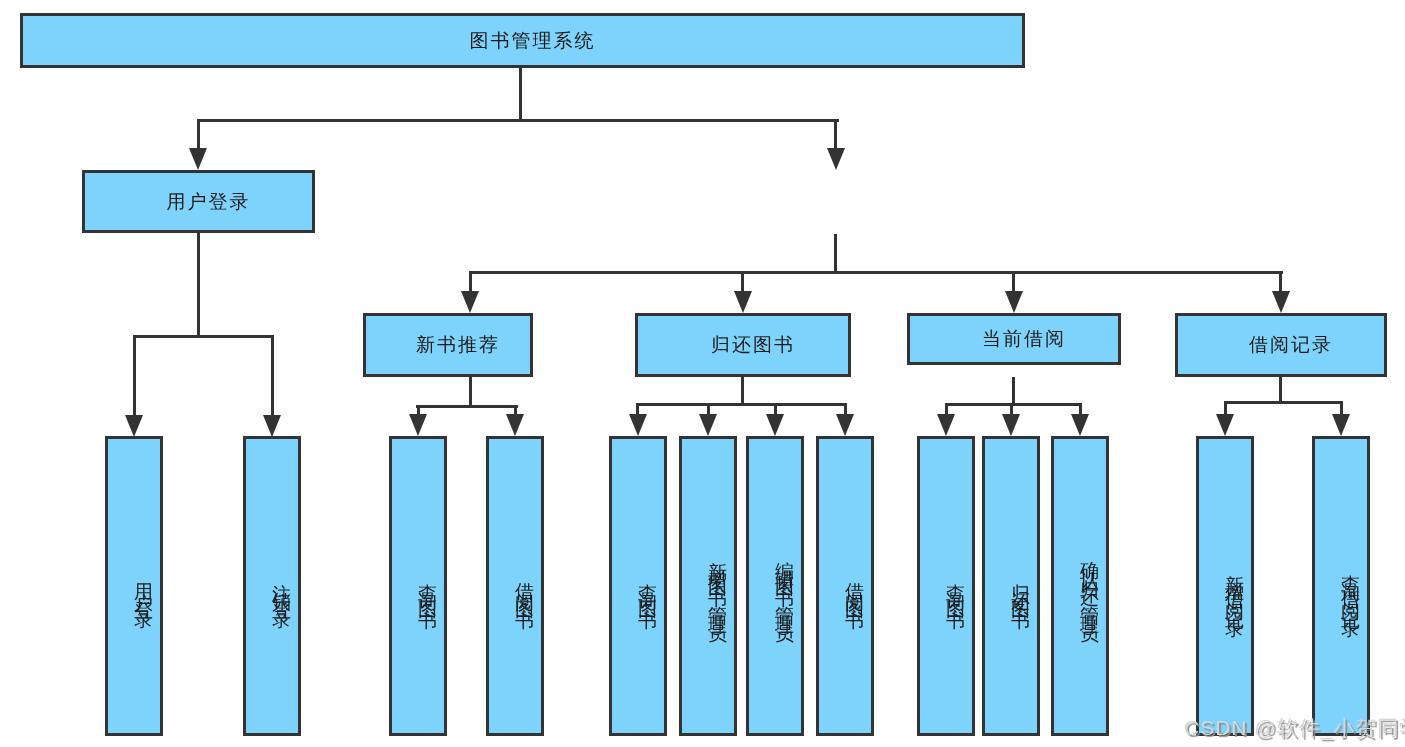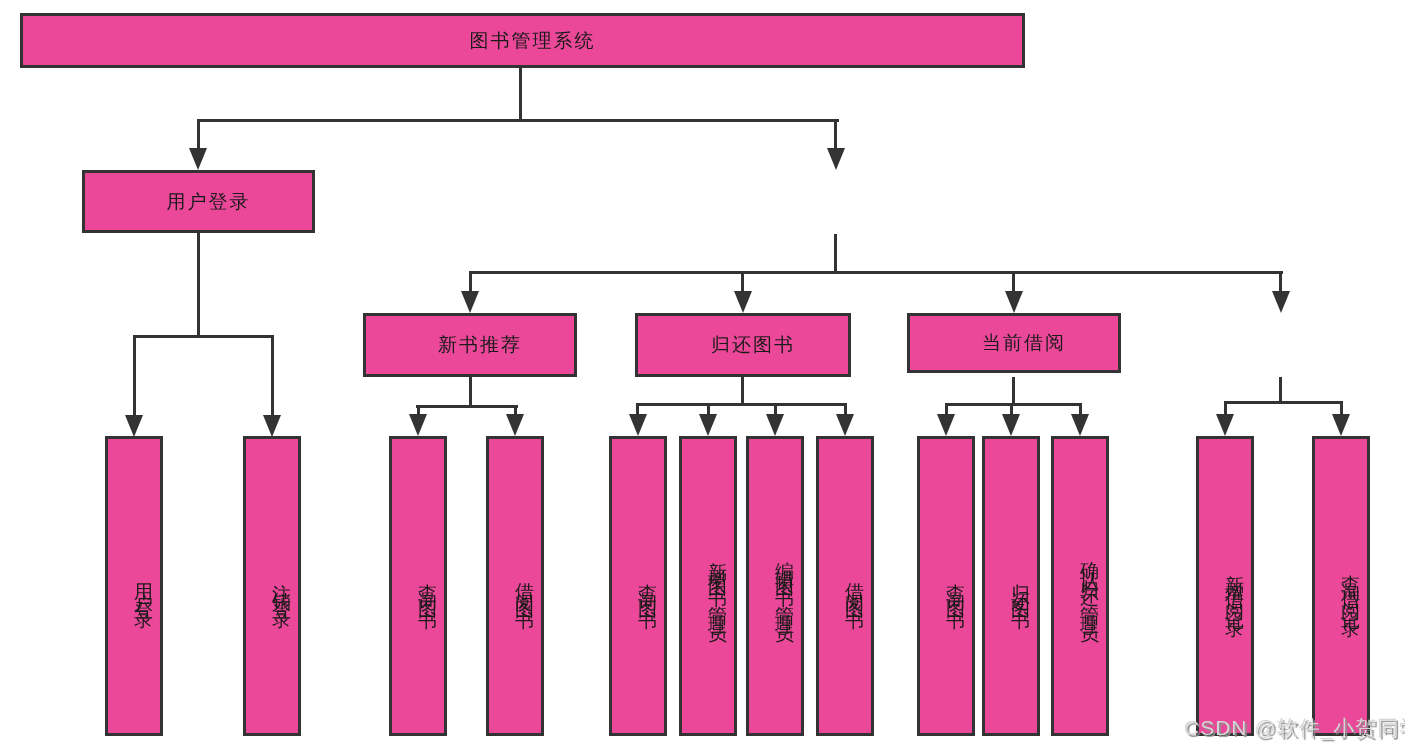--- a/index.html
+++ b/index.html
@@ -8,21 +8,21 @@
     --bg:#ffffff;
     --wm:#d6d6d6;
   }
   html,body{margin:0;padding:0;background:#fff;}
   .stage{
     position:relative;width:1405px;height:747px;background:var(--bg);
     font-family:"Liberation Sans","DejaVu Sans",sans-serif;
     overflow:hidden;
   }
   .box{
-    position:absolute;box-sizing:border-box;background:#ec4899;
+    position:absolute;box-sizing:border-box;background:#7dd3fc;
     border:3px solid var(--line);
     display:flex;align-items:center;justify-content:center;
     color:var(--text);
     padding-left:20px;
   }
   .hbox{font-size:19px;letter-spacing:2px;white-space:nowrap;}
   .vbox{
     writing-mode:vertical-rl;text-orientation:mixed;
     font-size:19px;letter-spacing:9px;line-height:1;
   }
@@ -70,28 +70,31 @@
   <div class="line" style="left:469px;top:271px;width:814px;height:3px;"></div>
   <div class="line" style="left:469px;top:271px;width:3px;height:22px;"></div>
   <div class="line" style="left:741px;top:271px;width:3px;height:22px;"></div>
   <div class="line" style="left:1012px;top:271px;width:3px;height:22px;"></div>
   <div class="line" style="left:1279px;top:271px;width:3px;height:22px;"></div>
   <div class="arrow" style="left:461px;top:291px;"></div>
   <div class="arrow" style="left:734px;top:291px;"></div>
   <div class="arrow" style="left:1005px;top:291px;"></div>
   <div class="arrow" style="left:1272px;top:291px;"></div>
 
-  <div class="box hbox" style="left:363px;top:313px;width:214px;height:64px;">
+  <div class="box hbox" style="left:363px;top:313px;width:170px;height:64px;">
     <span>新书推荐</span>
   </div>
   <div class="box hbox" style="left:635px;top:313px;width:216px;height:64px;">
     <span>归还图书</span>
   </div>
-  <div class="box hbox" style="left:907px;top:313px;width:214px;height:60px;">
+  <div class="box hbox" style="left:907px;top:313px;width:214px;height:52px;">
     <span>当前借阅</span>
+  </div>
+  <div class="box hbox" style="left:1175px;top:313px;width:212px;height:64px;">
+    <span>借阅记录</span>
   </div>
 
   <div class="line" style="left:469px;top:377px;width:3px;height:30px;"></div>
   <div class="line" style="left:416px;top:405px;width:102px;height:3px;"></div>
   <div class="line" style="left:417px;top:405px;width:3px;height:11px;"></div>
   <div class="line" style="left:514px;top:405px;width:3px;height:11px;"></div>
   <div class="arrow" style="left:409px;top:414px;"></div>
   <div class="arrow" style="left:506px;top:414px;"></div>
 
   <div class="line" style="left:741px;top:377px;width:3px;height:28px;"></div>

